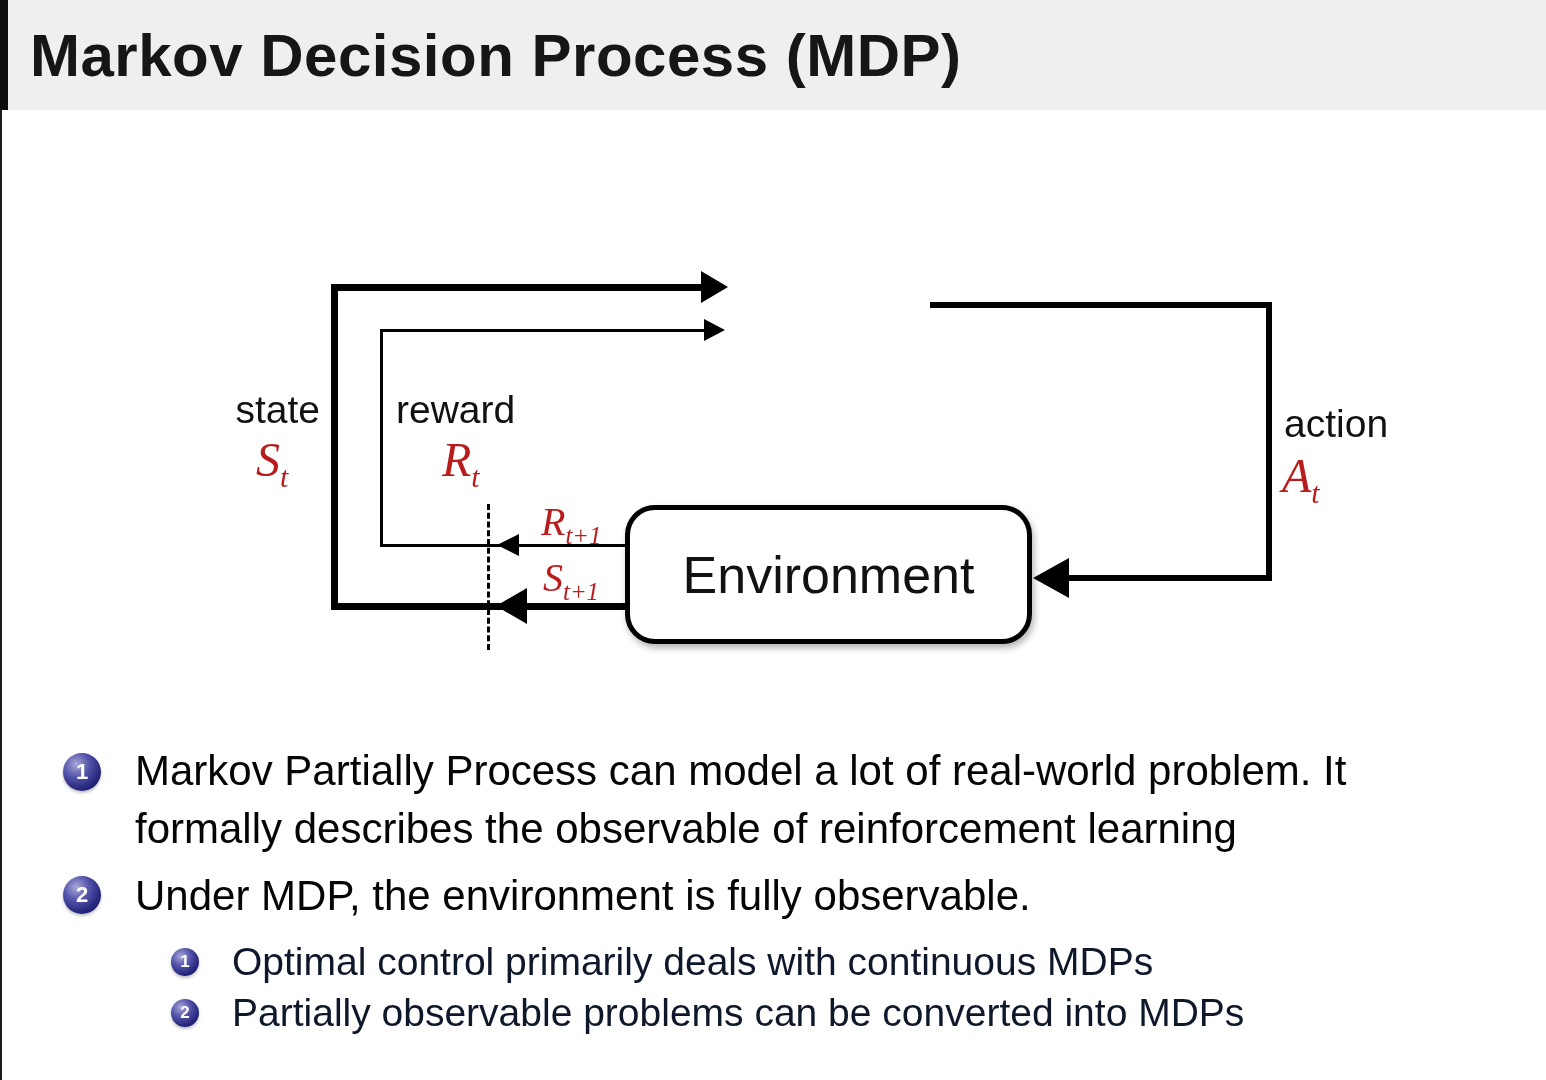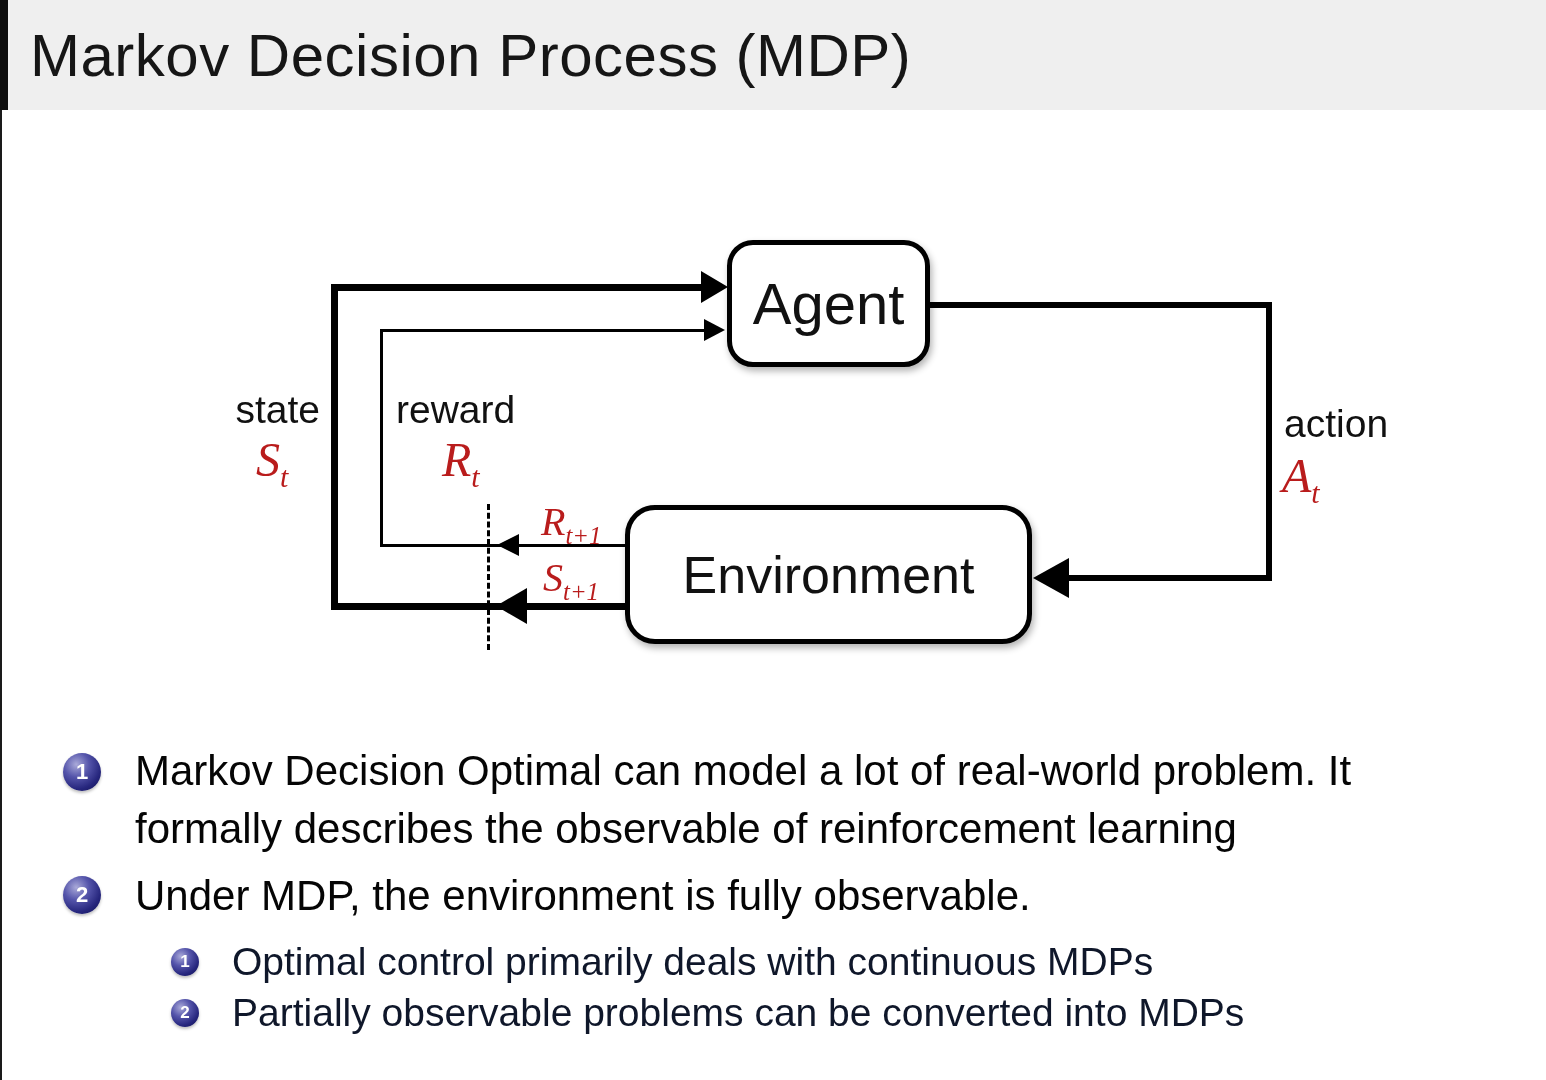--- a/index.html
+++ b/index.html
@@ -6,21 +6,21 @@
   .slide{
     position:relative;
     width:1546px;height:1080px;
     background:#ffffff;
     overflow:hidden;
     font-family:"Liberation Sans",sans-serif;
     color:#0a0a0a;
   }
   .left-edge{position:absolute;left:0;top:0;width:2px;height:1080px;background:#1a1a1a;}
   
-  .titlebar{position:absolute;left:0;top:0;width:1546px;height:110px;background:#efefef;}
+  .titlebar{position:absolute;left:0;top:0;width:1546px;height:110px;background:#efefef;font-weight:bold;}
   .title-accent{position:absolute;left:0;top:0;width:8px;height:110px;background:#0d0d0d;}
   .title-text{
     position:absolute;left:30px;top:0;height:110px;
     display:flex;align-items:center;
     font-size:60px;color:#161616;letter-spacing:0.5px;white-space:nowrap;
   }
   
   .diagram{position:absolute;left:0;top:0;width:1546px;height:720px;}
   .dbox{
     position:absolute;box-sizing:border-box;background:#ffffff;
@@ -77,23 +77,20 @@
     <div class="ln" style="left:380px;top:544px;width:248px;height:3px;"></div>
     <div class="tri" style="left:497px;top:534px;border-right:22px solid #000;border-top:11px solid transparent;border-bottom:11px solid transparent;"></div>
 
     <div class="ln" style="left:930px;top:302px;width:342px;height:6px;"></div>
     <div class="ln" style="left:1266px;top:302px;width:6px;height:278px;"></div>
     <div class="ln" style="left:1060px;top:575px;width:212px;height:6px;"></div>
     <div class="tri" style="left:1033px;top:558px;border-right:36px solid #000;border-top:20px solid transparent;border-bottom:20px solid transparent;"></div>
 
     <div class="dash-line"></div>
 
-    <div class="dbox agent-box">
-      <span>Agent</span>
-    </div>
     <div class="dbox env-box">
       <span>Environment</span>
     </div>
 
     <div class="dlabel" style="left:180px;top:388px;width:140px;text-align:right;">state</div>
     <div class="msym sym-big" style="left:256px;top:432px;"><span>S</span><sub>t</sub></div>
 
     <div class="dlabel" style="left:396px;top:388px;">reward</div>
     <div class="msym sym-big" style="left:394px;top:432px;margin-left:48px;"><span>R</span><sub>t</sub></div>
 
@@ -102,21 +99,21 @@
 
     <div class="msym sym-mid" style="left:541px;top:498px;"><span>R</span><sub>t+1</sub></div>
     <div class="msym sym-mid" style="left:543px;top:554px;"><span>S</span><sub>t+1</sub></div>
   </div>
 
   <div>
 
     <div class="ball ball-main" style="left:63px;top:753px;">
       <span>1</span>
     </div>
-    <div class="btext" style="left:135px;top:747px;">Markov Decision Optimal can model a lot of real-world problem. It</div>
+    <div class="btext" style="left:135px;top:747px;">Markov Partially Process can model a lot of real-world problem. It</div>
     <div class="btext" style="left:135px;top:805px;">formally describes the observable of reinforcement learning</div>
 
     <div class="ball ball-main" style="left:63px;top:876px;">
       <span>2</span>
     </div>
     <div class="btext" style="left:135px;top:872px;">Under MDP, the environment is fully observable.</div>
 
     <div class="ball ball-sub" style="left:171px;top:948px;">
       <span>1</span>
     </div>

